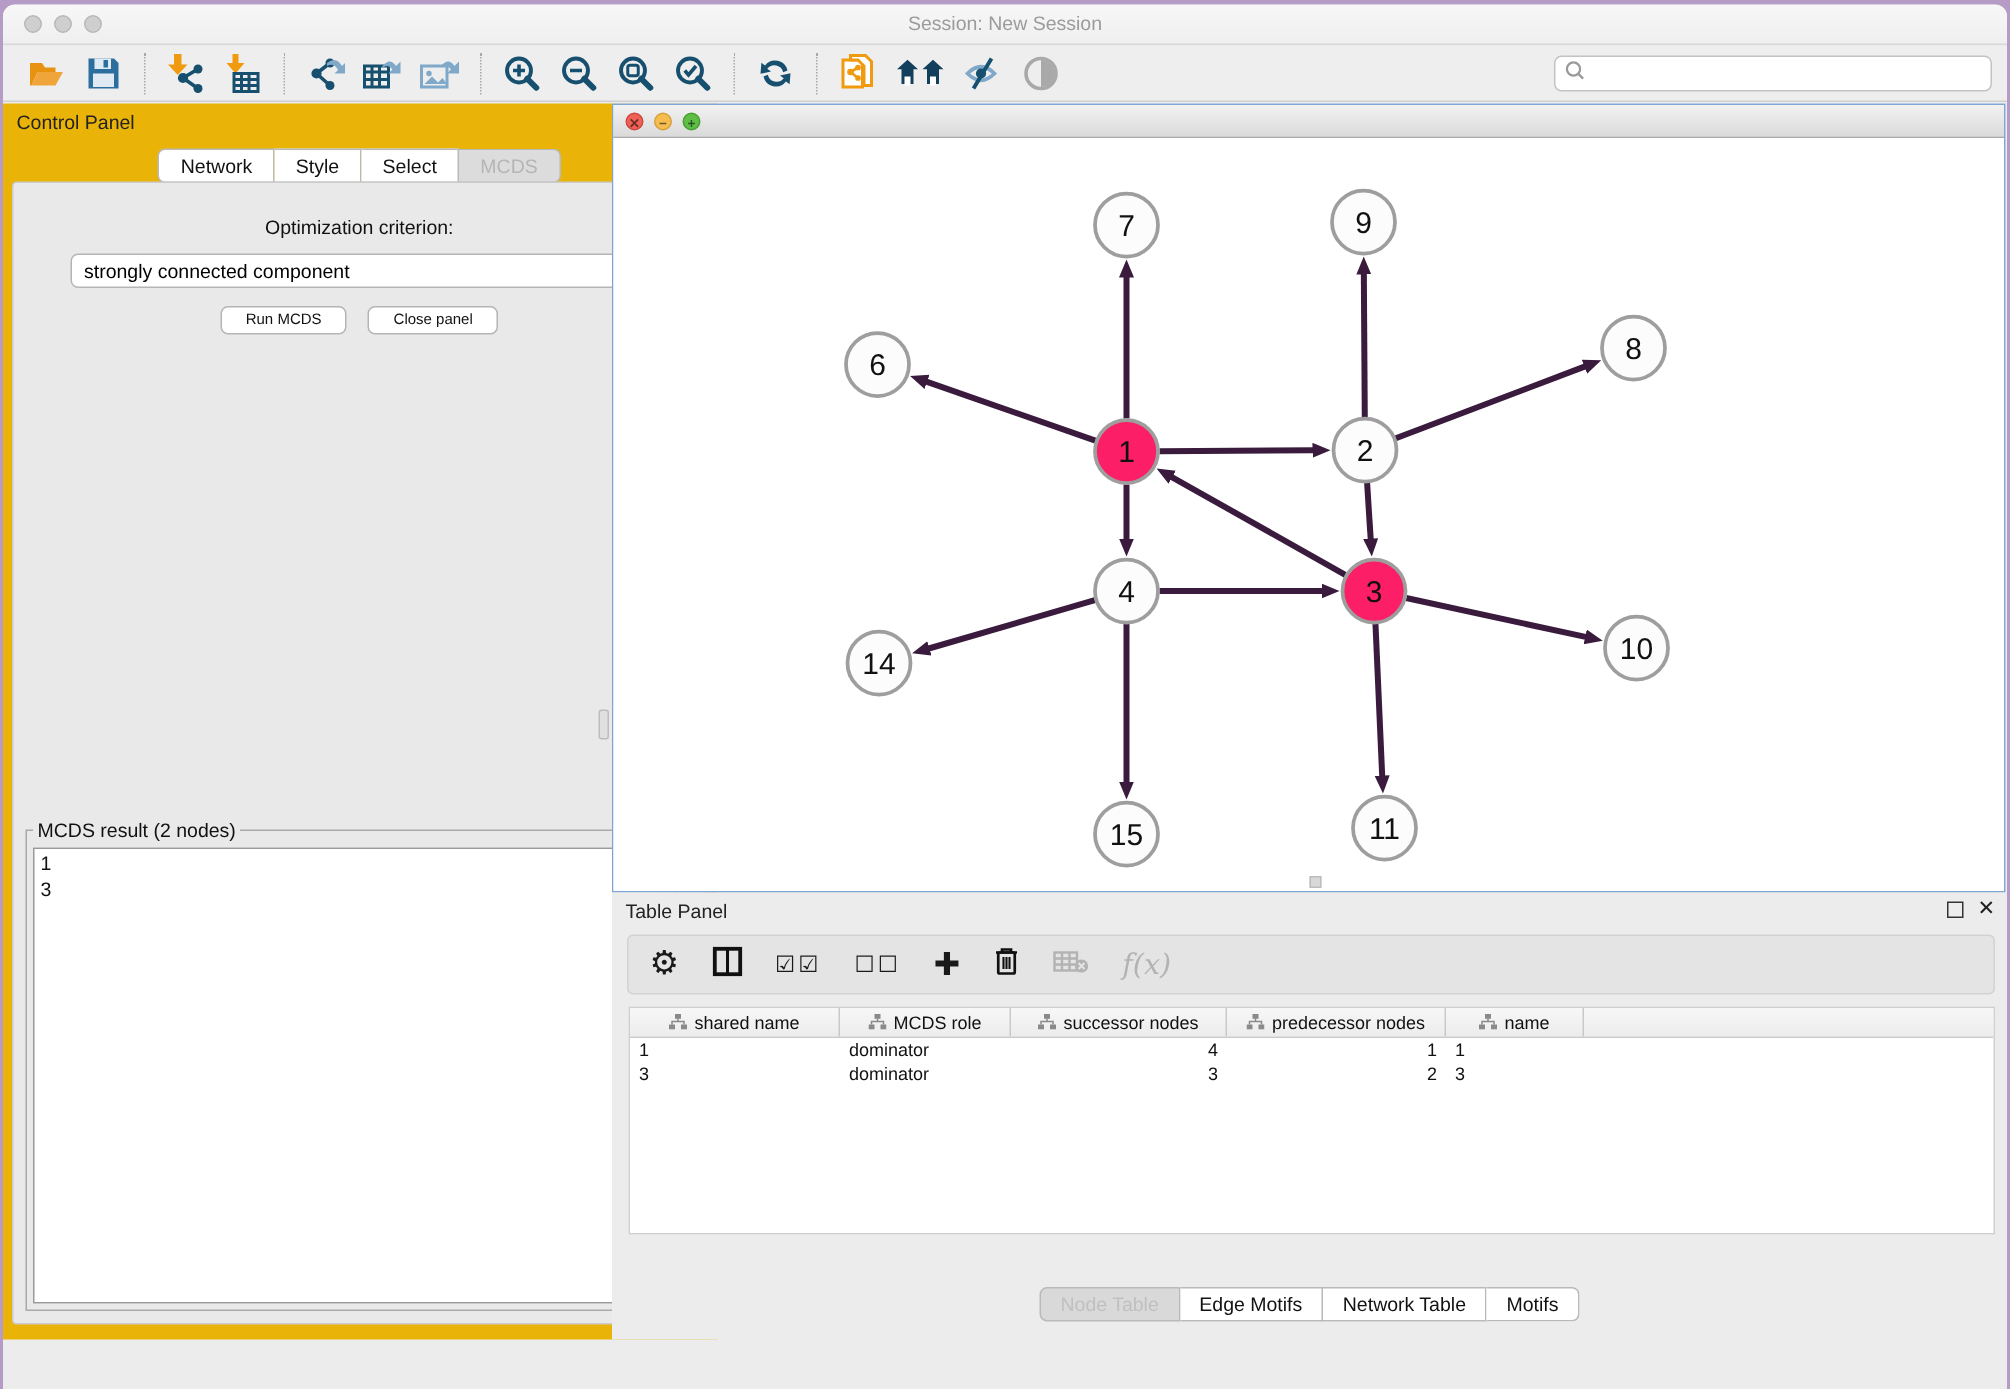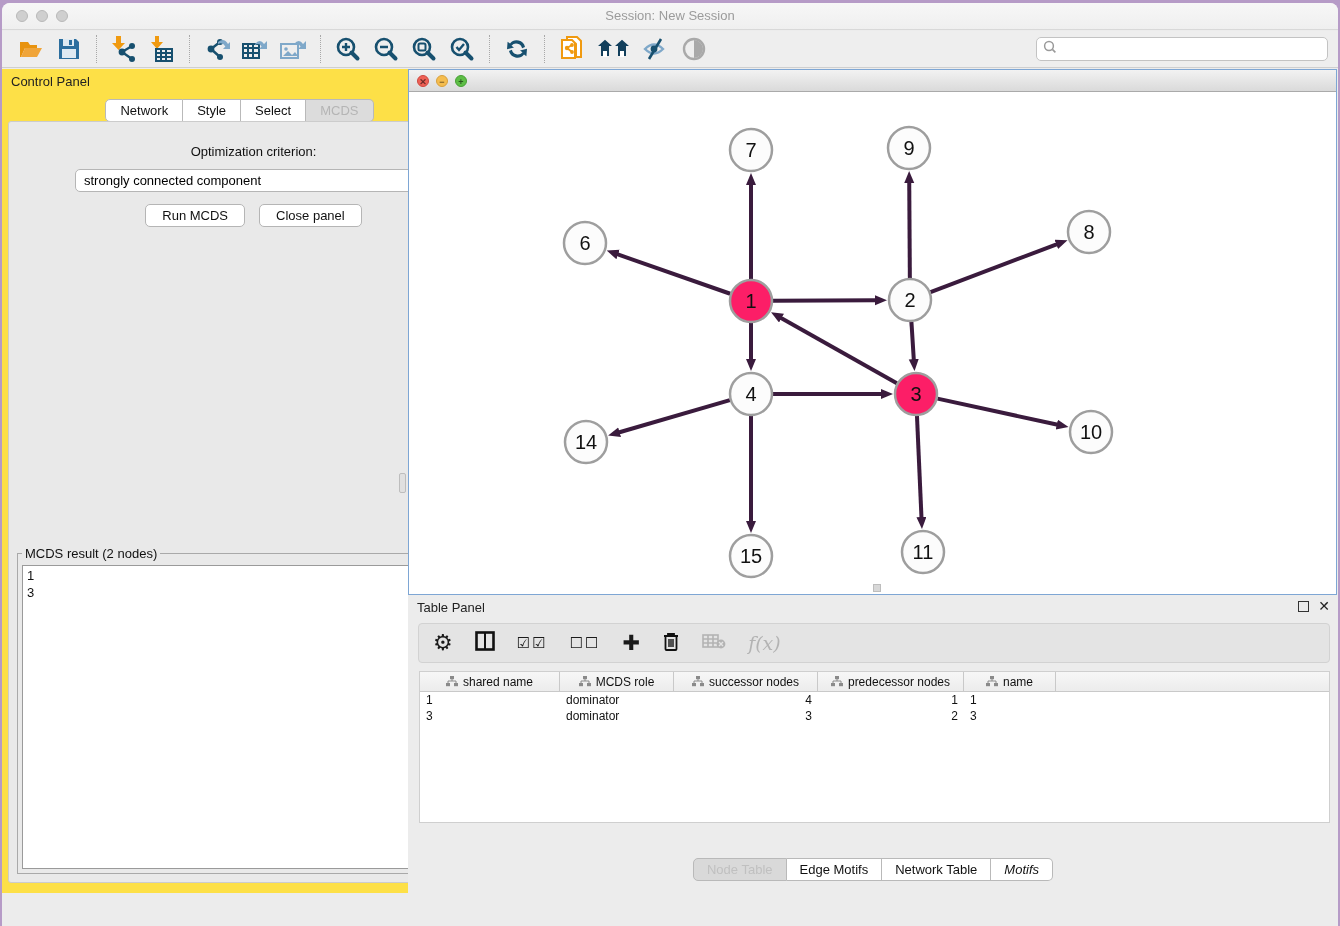--- a/index.html
+++ b/index.html
@@ -37,50 +37,50 @@
   .tb-sep { width:1px; height:28px; margin:0 8px; border-left:1px dotted #a8a8a8; }
   .search-wrap { margin-left:auto; }
   .search-box {
     width:292px; height:24px; background:#fff; border:1px solid #c3c3c3; border-radius:5px;
     display:flex; align-items:center; padding:0 6px; gap:4px;
   }
   .search-box input { border:none; outline:none; flex:1; font-size:12px; background:transparent; font-family:"Liberation Sans",sans-serif;}
   
   .control-panel {
     position:absolute; top:66px; left:0; width:476px; bottom:33px;
-    background:#fde047; border-right:1px solid #b4b4b4;
+    background:#eab308; border-right:1px solid #b4b4b4;
   }
   .panel-head { position:relative; height:26px; }
   .panel-head .ph-title { position:absolute; left:9px; top:5px; font-size:13px; color:#222; }
   .panel-head .ph-btns { position:absolute; right:8px; top:4px; display:flex; gap:9px; }
   .ph-float { width:11px; height:11px; border:1.5px solid #333; margin-top:2px; }
   .ph-close { font-size:14px; font-weight:bold; color:#222; line-height:15px; font-family:"DejaVu Sans",sans-serif;}
   .cp-tabs { position:absolute; top:30px; left:0; right:0; display:flex; justify-content:center; }
   .cp-tab {
     font-size:13px; padding:3px 14px; background:#fff; border:1px solid #b9b9b9; border-left:none;
     color:#111; cursor:default;
   }
   .cp-tab:first-child { border-left:1px solid #b9b9b9; border-radius:5px 0 0 5px; }
   .cp-tab:last-child { border-radius:0 5px 5px 0; }
   .cp-tab.disabled-selected { background:#dcdcdc; color:#b5b5b5; }
   .cp-pane {
     position:absolute; top:52px; left:6px; right:6px; bottom:10px;
-    background:#e9e9e9; border:1px solid #cccccc; border-radius:3px;padding-left:28px;
+    background:#e9e9e9; border:1px solid #cccccc; border-radius:3px;
   }
   .opt-label { margin-top:22px; text-align:center; font-size:13px; color:#111; }
   .select-ctl {
     margin:10px 38px 0 38px; height:23px; background:#fff; border:1px solid #b5b5b5; border-radius:5px;
     display:flex; align-items:center; padding:0 8px; font-size:13px; position:relative;
   }
   .select-ctl .chevrons { position:absolute; right:7px; top:2px; display:flex; flex-direction:column; gap:1px; }
   .chev-up { width:0; height:0; border-left:4px solid transparent; border-right:4px solid transparent; border-bottom:5px solid #555; }
   .chev-dn { width:0; height:0; border-left:4px solid transparent; border-right:4px solid transparent; border-top:5px solid #555; }
   .btn-row { margin-top:12px; display:flex; justify-content:center; gap:14px; }
   .mac-btn {
-    background:#fff; border:1px solid #b5b5b5; border-radius:5px; font-size:13px;
+    background:#fff; border:1px solid #b5b5b5; border-radius:5px; font-size:10px;
     padding:3px 16px; color:#111; font-family:"Liberation Sans",sans-serif;
   }
   .mcds-fieldset {
     position:absolute; left:8px; right:14px; top:424px; bottom:8px;
     border:1px solid #a9a9a9; margin:0; padding:2px;
   }
   .mcds-fieldset legend { font-size:13px; color:#111; padding:0 3px; margin-left:2px; }
   .mcds-text {
     position:absolute; inset:2px; background:#fff; border:1px solid #9a9a9a;
     font-size:13px; color:#111; padding:1px 4px; line-height:17px; white-space:pre;
@@ -122,21 +122,21 @@
   .grid-head { display:flex; height:20px; background:linear-gradient(#f7f7f7,#ececec); border-bottom:1px solid #c9c9c9; }
   .gh-cell { display:flex; align-items:center; justify-content:center; gap:5px; font-size:12px; color:#111;
              border-right:1px solid #c9c9c9; }
   .grid-row { display:flex; height:16px; }
   .gr-cell { font-size:12px; color:#111; padding:1px 6px 0 6px; overflow:hidden; white-space:nowrap; }
   .tp-tabs { position:absolute; bottom:12px; left:0; right:0; display:flex; justify-content:center; }
   .tp-tab {
     font-size:13px; padding:3px 13px; background:#fff; border:1px solid #b9b9b9; border-left:none; color:#111;
   }
   .tp-tab:first-child { border-left:1px solid #b9b9b9; border-radius:5px 0 0 5px; }
-  .tp-tab:last-child { border-radius:0 5px 5px 0;font-style:italic; }
+  .tp-tab:last-child { border-radius:0 5px 5px 0; }
   .tp-tab.selected { background:#d9d9d9; color:#c0c0c0; }
   
   .statusbar {
     position:absolute; left:0; right:0; bottom:0; height:33px;
     background:#e9e9e9; border-top:1px solid #c9c9c9;
   }
   .sb-left-btn {
     position:absolute; left:10px; top:5px; width:30px; height:23px;
     background:#fdfdfd; border:1px solid #b9b9b9; display:flex; align-items:center; justify-content:center;
   }

